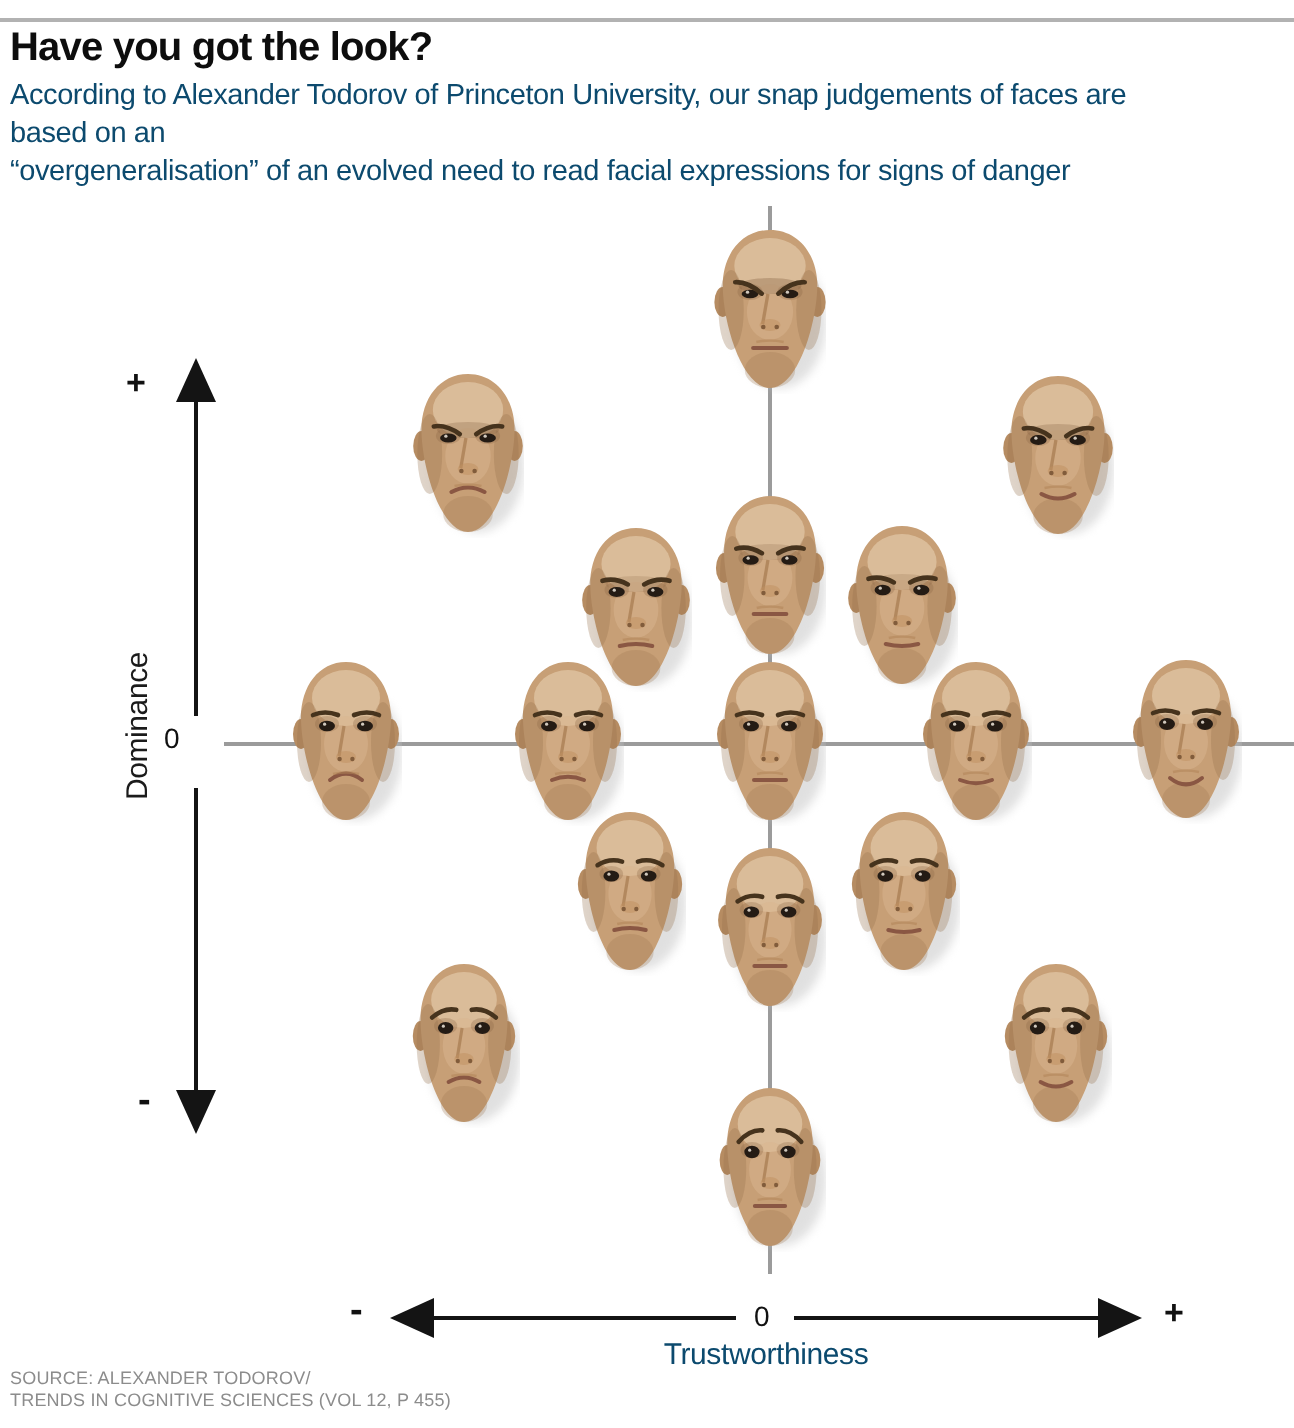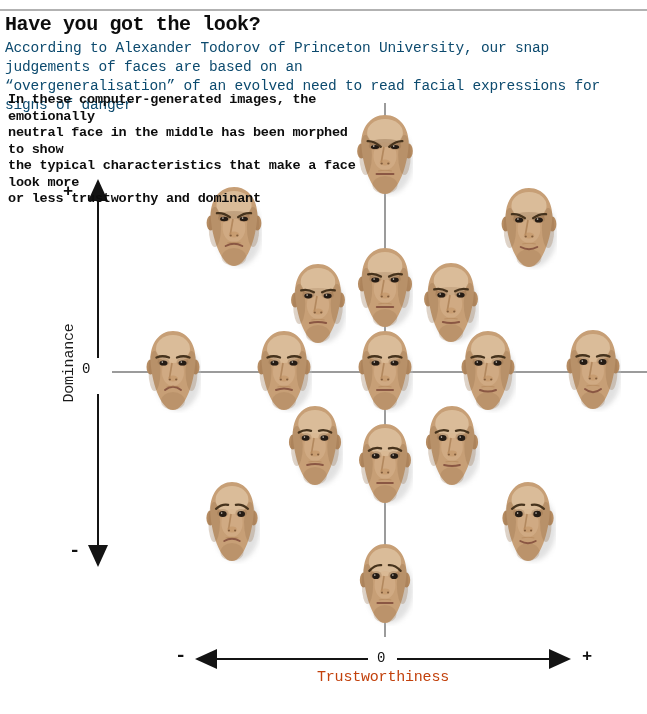--- a/index.html
+++ b/index.html
@@ -1,18 +1,18 @@
 <!DOCTYPE html>
 <html><head>
 <meta charset="utf-8">
 <style>
   html,body{margin:0;padding:0;background:#ffffff;}
   #canvas{
     position:relative;width:647px;height:714px;background:#ffffff;overflow:hidden;
-    font-family:Liberation Mono, monospace;color:#111;
+    font-family:Liberation Sans, sans-serif;color:#111;
   }
   .abs{position:absolute;}
   .rule-top{left:0;top:9px;width:647px;height:2px;background:#b2b2b2;z-index:1;}
   .title{left:5px;top:13px;font-size:20px;font-weight:bold;letter-spacing:-0.4px;color:#0d0d0d;white-space:nowrap;z-index:4;}
   .subtitle{left:5px;top:39px;width:600px;font-size:14.5px;line-height:19px;letter-spacing:-0.2px;color:#0c4a6e;white-space:pre-line;z-index:4;}
   .annotation{left:8px;top:92px;width:350px;font-size:13.5px;line-height:16.5px;font-weight:bold;letter-spacing:-0.2px;color:#0d0d0d;white-space:pre-line;z-index:4;}
   .source{left:5px;top:684px;font-size:9px;line-height:11px;color:#8c8c8c;letter-spacing:0.1px;white-space:pre-line;z-index:4;}
 
   
   .grid-v{left:384px;top:103px;width:1.5px;height:534px;background:#9b9b9b;z-index:1;}
@@ -29,38 +29,34 @@
   .y-label{left:69px;top:363px;transform:translate(-50%,-50%) rotate(-90deg);font-size:15px;letter-spacing:-0.2px;color:#1b1b1b;white-space:nowrap;z-index:4;}
 
   
   .xaxis-seg1{left:214px;top:658px;width:154px;height:2px;background:#141414;z-index:3;}
   .xaxis-seg2{left:397px;top:658px;width:154px;height:2px;background:#141414;z-index:3;}
   .arrow-left{left:195px;top:649px;width:0;height:0;border-top:10px solid transparent;border-bottom:10px solid transparent;border-right:22px solid #141414;z-index:3;}
   .arrow-right{left:549px;top:649px;width:0;height:0;border-top:10px solid transparent;border-bottom:10px solid transparent;border-left:22px solid #141414;z-index:3;}
   .x-minus{left:175px;top:645px;font-size:19px;font-weight:bold;z-index:4;}
   .x-zero{left:377px;top:650px;font-size:14px;z-index:4;}
   .x-plus{left:582px;top:647px;font-size:17px;font-weight:bold;z-index:4;}
-  .x-label{left:383px;top:669px;transform:translateX(-50%);font-size:15px;letter-spacing:-0.2px;color:#c2410c;z-index:4;}
+  .x-label{left:383px;top:669px;transform:translateX(-50%);font-size:15px;letter-spacing:-0.2px;color:#0c4a6e;z-index:4;}
 
   .face{position:absolute;width:56px;height:84px;z-index:2;}
 </style>
 </head>
 <body>
 
 <div id="canvas">
 
   <div class="abs rule-top"></div>
 
   <div class="abs title">Have you got the look?</div>
   <div class="abs subtitle">According to Alexander Todorov of Princeton University, our snap judgements of faces are based on an
 “overgeneralisation” of an evolved need to read facial expressions for signs of danger</div>
-  <div class="abs annotation">In these computer-generated images, the emotionally
-neutral face in the middle has been morphed to show
-the typical characteristics that make a face look more
-or less trustworthy and dominant</div>
 
   <div class="abs grid-v"></div>
   <div class="abs grid-h"></div>
 
   <div class="abs yaxis-seg1"></div>
   <div class="abs yaxis-seg2"></div>
   <div class="abs arrow-up"></div>
   <div class="abs arrow-down"></div>
   <div class="abs y-plus">+</div>
   <div class="abs y-zero">0</div>
@@ -537,13 +533,15 @@
             <path d="M27,34 C26,40 25,46 24.5,49" stroke="#a5794f" stroke-width="1.6" fill="none" opacity="0.7"></path>
             <ellipse cx="28" cy="49.5" rx="5" ry="3" fill="#c09060" opacity="0.5"></ellipse>
             <circle cx="24.8" cy="50.5" r="1.1" fill="#6f4c2e" opacity="0.8"></circle>
             <circle cx="31.2" cy="50.5" r="1.1" fill="#6f4c2e" opacity="0.8"></circle>
             <path d="M20,61 Q28,61.0 36,61" stroke="#8a5743" stroke-width="2" fill="none" stroke-linecap="round"></path>
             <path d="M21.5,58 Q28,56.5 34.5,58" stroke="#b08457" stroke-width="1.2" fill="none" opacity="0.55"></path>
           </g>
         </svg></div>
     </div>
 
+  <div class="abs source">SOURCE: ALEXANDER TODOROV/
+TRENDS IN COGNITIVE SCIENCES (VOL 12, P 455)</div>
 </div>
 
 </body></html>

